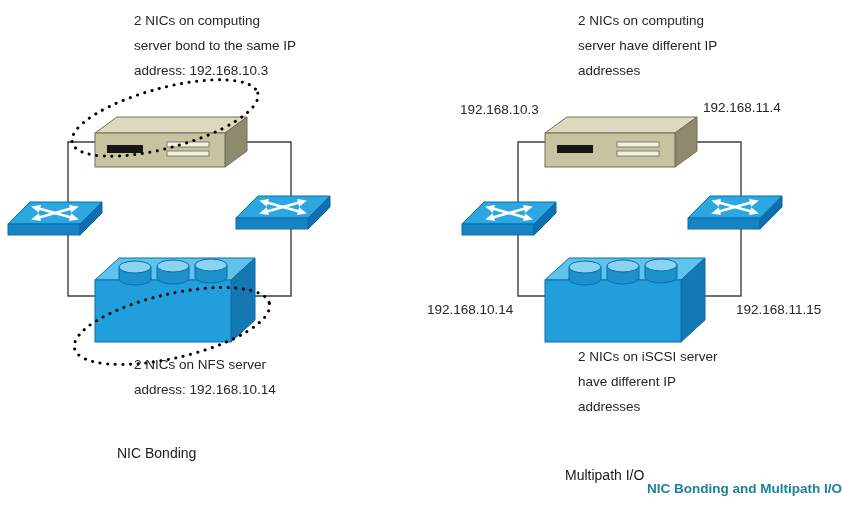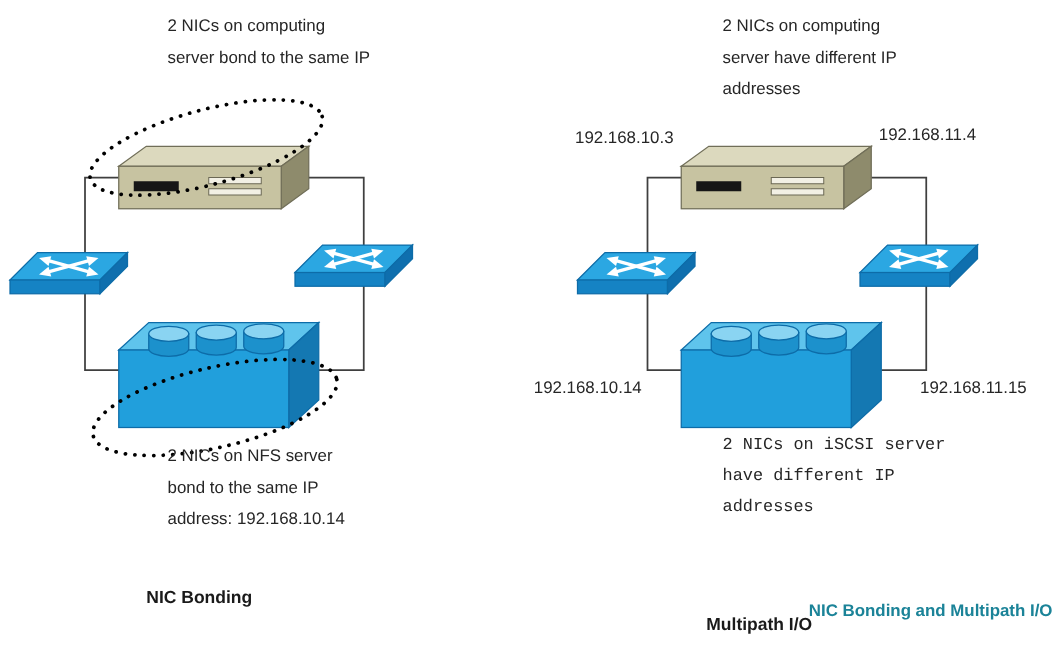--- a/index.html
+++ b/index.html
@@ -9,21 +9,21 @@
   }
   svg.layer { position:absolute; left:0; top:0; }
   .note {
     position:absolute; font-size:13.5px; color:#262626;
     line-height:25px; white-space:nowrap;margin-left:29px;
   }
   .ip {
     position:absolute; font-size:13.5px; color:#262626; white-space:nowrap;
   }
   .diagram-title {
-    position:absolute; font-size:14px; font-weight:bold; color:#1a1a1a; white-space:nowrap;margin-top:24px;
+    position:absolute; font-size:14px; font-weight:normal; color:#1a1a1a; white-space:nowrap;
   }
   .caption {
     position:absolute; left:0; top:481px; width:100%; text-align:right;
     font-size:13.5px; font-weight:bold; color:#1b8398;
   }
 </style>
 </head>
 <body>
 
 <div class="canvas">
@@ -86,37 +86,37 @@
     <use href="#switch" x="462" y="198"></use>
     <use href="#switch" x="688" y="192"></use>
 
     <ellipse cx="165" cy="118" rx="96" ry="30" transform="rotate(-15 165 118)" fill="none" stroke="#000000" stroke-width="3" stroke-dasharray="0.1 7.5" stroke-linecap="round"></ellipse>
     <ellipse cx="172" cy="326" rx="100" ry="32" transform="rotate(-13 172 326)" fill="none" stroke="#000000" stroke-width="3" stroke-dasharray="0.1 7.5" stroke-linecap="round"></ellipse>
   </svg>
 
   <div class="note" style="left:105px; top:8px;">
     <div>2 NICs on computing</div>
     <div>server bond to the same IP</div>
+    <div>address: 192.168.10.3</div>
   </div>
 
   <div class="note" style="left:105px; top:352px;">
     <div>2 NICs on NFS server</div>
-    <div>bond to the same IP</div>
     <div>address: 192.168.10.14</div>
   </div>
 
   <div class="diagram-title" style="left:117px; top:445px;">NIC Bonding</div>
 
   <div class="note" style="left:549px; top:8px;">
     <div>2 NICs on computing</div>
     <div>server have different IP</div>
     <div>addresses</div>
   </div>
 
-  <div class="note" style="left:549px; top:344px;font-family:Liberation Mono, monospace;">
+  <div class="note" style="left:549px; top:344px;">
     <div>2 NICs on iSCSI server</div>
     <div>have different IP</div>
     <div>addresses</div>
   </div>
 
   <div class="ip" style="left:444px; top:102px;margin-left:16px;">192.168.10.3</div>
   <div class="ip" style="left:703px; top:100px;">192.168.11.4</div>
   <div class="ip" style="left:427px; top:302px;">192.168.10.14</div>
   <div class="ip" style="left:736px; top:302px;">192.168.11.15</div>
 

